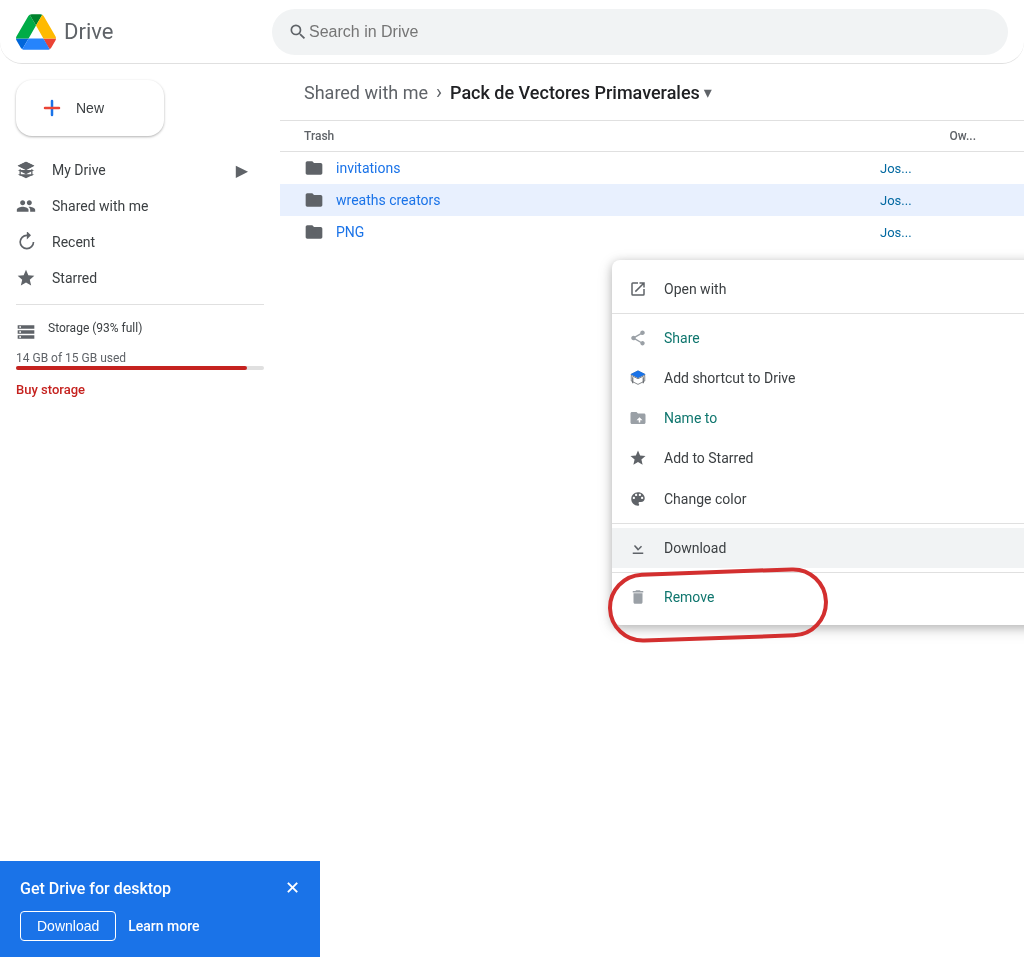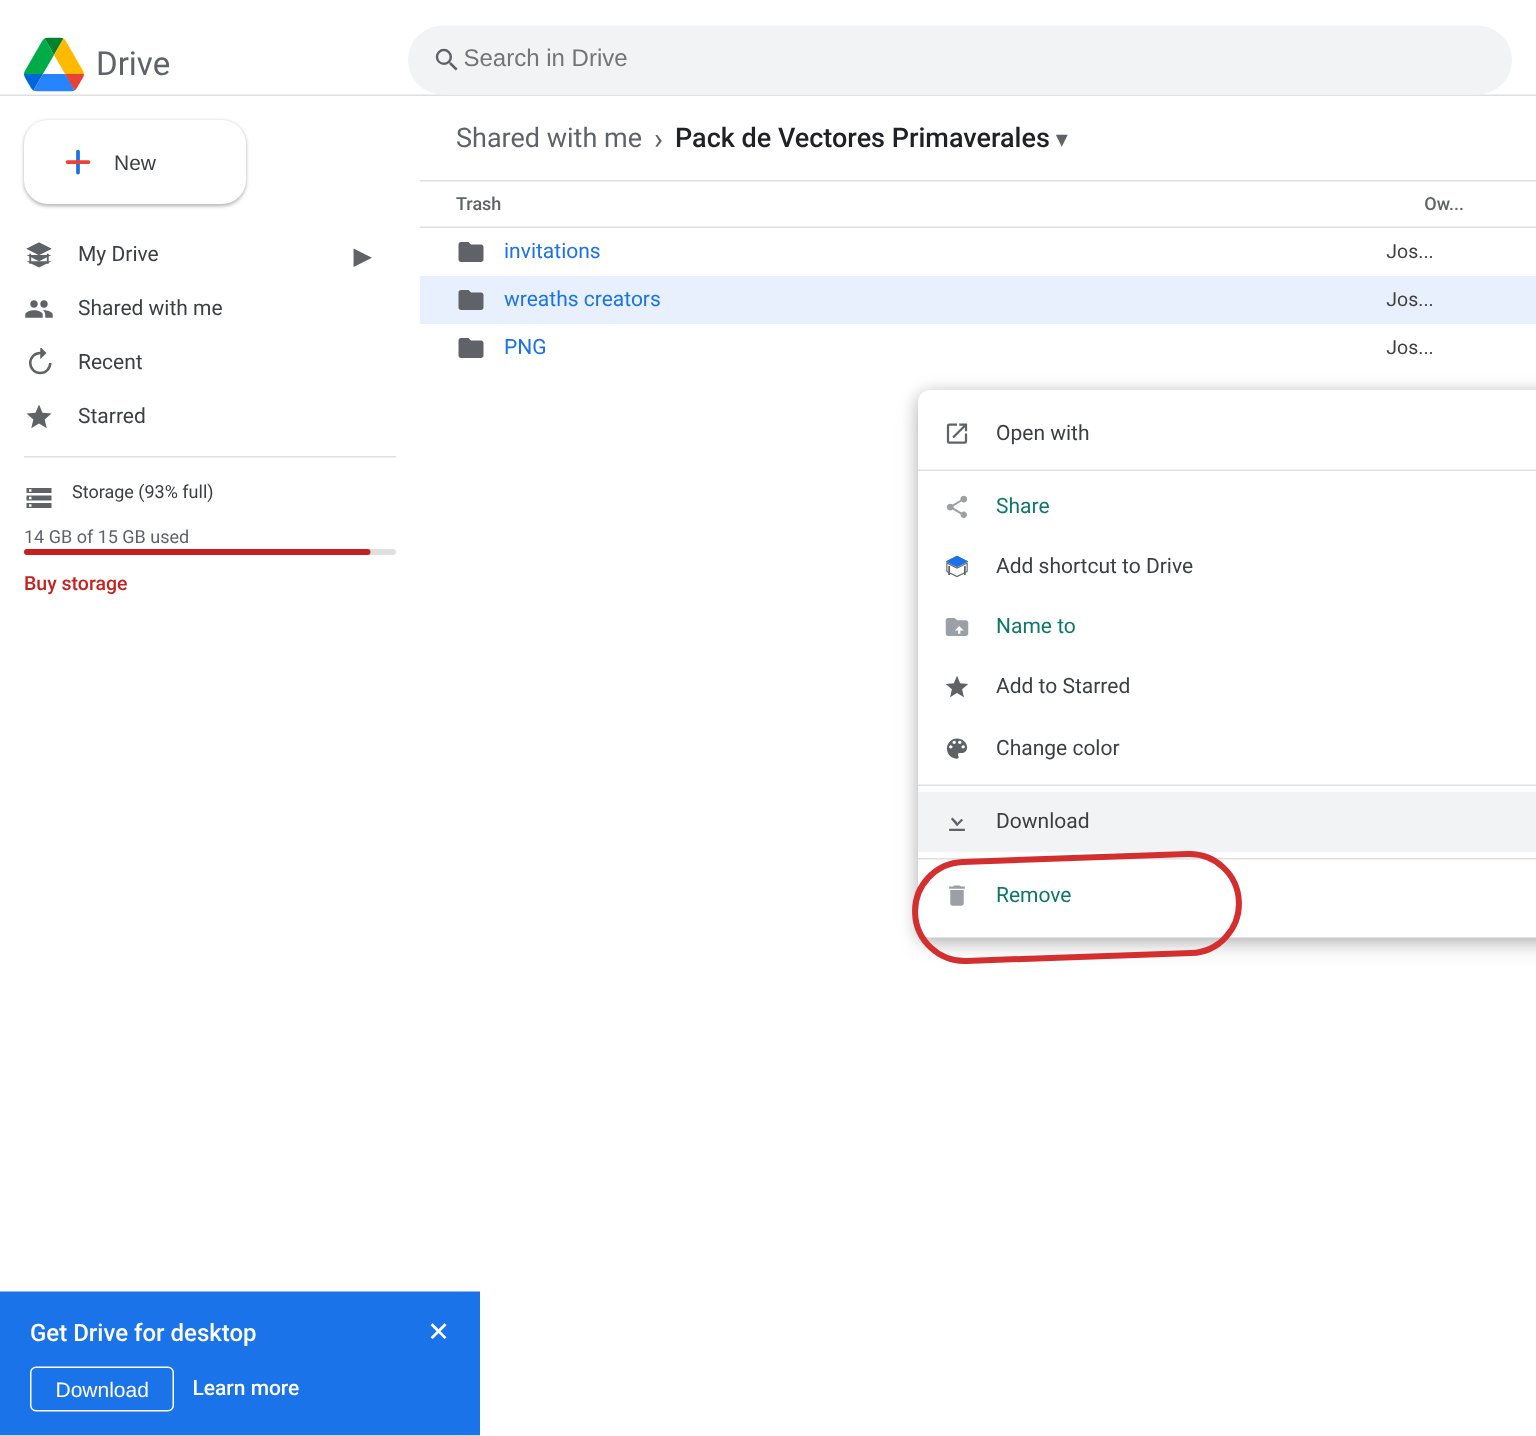--- a/index.html
+++ b/index.html
@@ -1,25 +1,26 @@
 <!DOCTYPE html>
 <html><head>
   <meta charset="utf-8">
   <style>
     * { margin: 0; padding: 0; box-sizing: border-box; }
     body { font-family: 'Google Sans', Roboto, Arial, sans-serif; background: #fff; width: 1024px; height: 957px; overflow: hidden; position: relative; }
 
     
     .header {
       display: flex;
-      align-items: flex-end;
+      align-items: center;
       height: 64px;
       padding: 0 16px;
       border-bottom: 1px solid #e0e0e0;
       gap: 16px;
+      border-radius: 22px;
     }
     .logo-area {
       display: flex;
       align-items: center;
       gap: 8px;
       min-width: 240px;
     }
     .logo-text {
       font-size: 22px;
       color: #5f6368;
@@ -175,21 +176,21 @@
       color: #3c4043;
       gap: 12px;
     }
     .file-row.highlighted { background: #e8f0fe; }
     .folder-icon-blue {
       width: 20px;
       height: 20px;
       color: #5f6368;
     }
     .file-name { flex: 1; color: #1a73e8; font-size: 14px; }
-    .file-owner { width: 120px; text-align: center; font-size: 13px; color: #404040; }
+    .file-owner { width: 120px; text-align: left; font-size: 13px; color: #0369a1; }
 
     
     .context-menu {
       position: absolute;
       top: 260px;
       left: 612px;
       width: 464px;
       background: #fff;
       border-radius: 8px;
       box-shadow: 0 2px 10px rgba(0,0,0,0.2), 0 4px 16px rgba(0,0,0,0.15);

